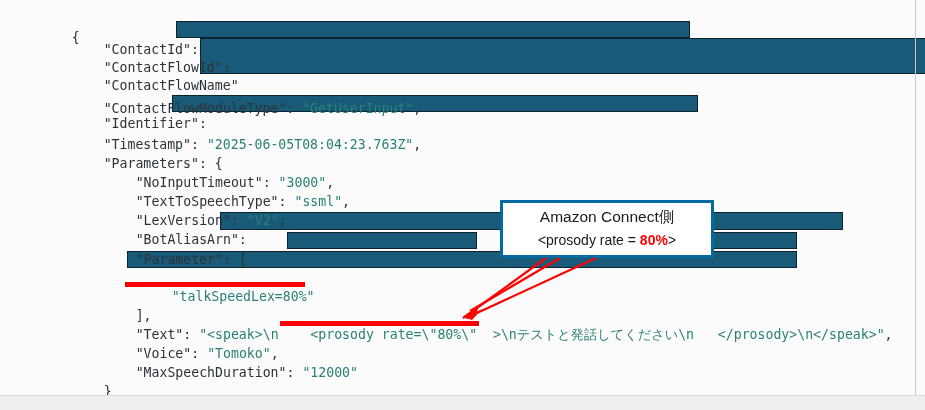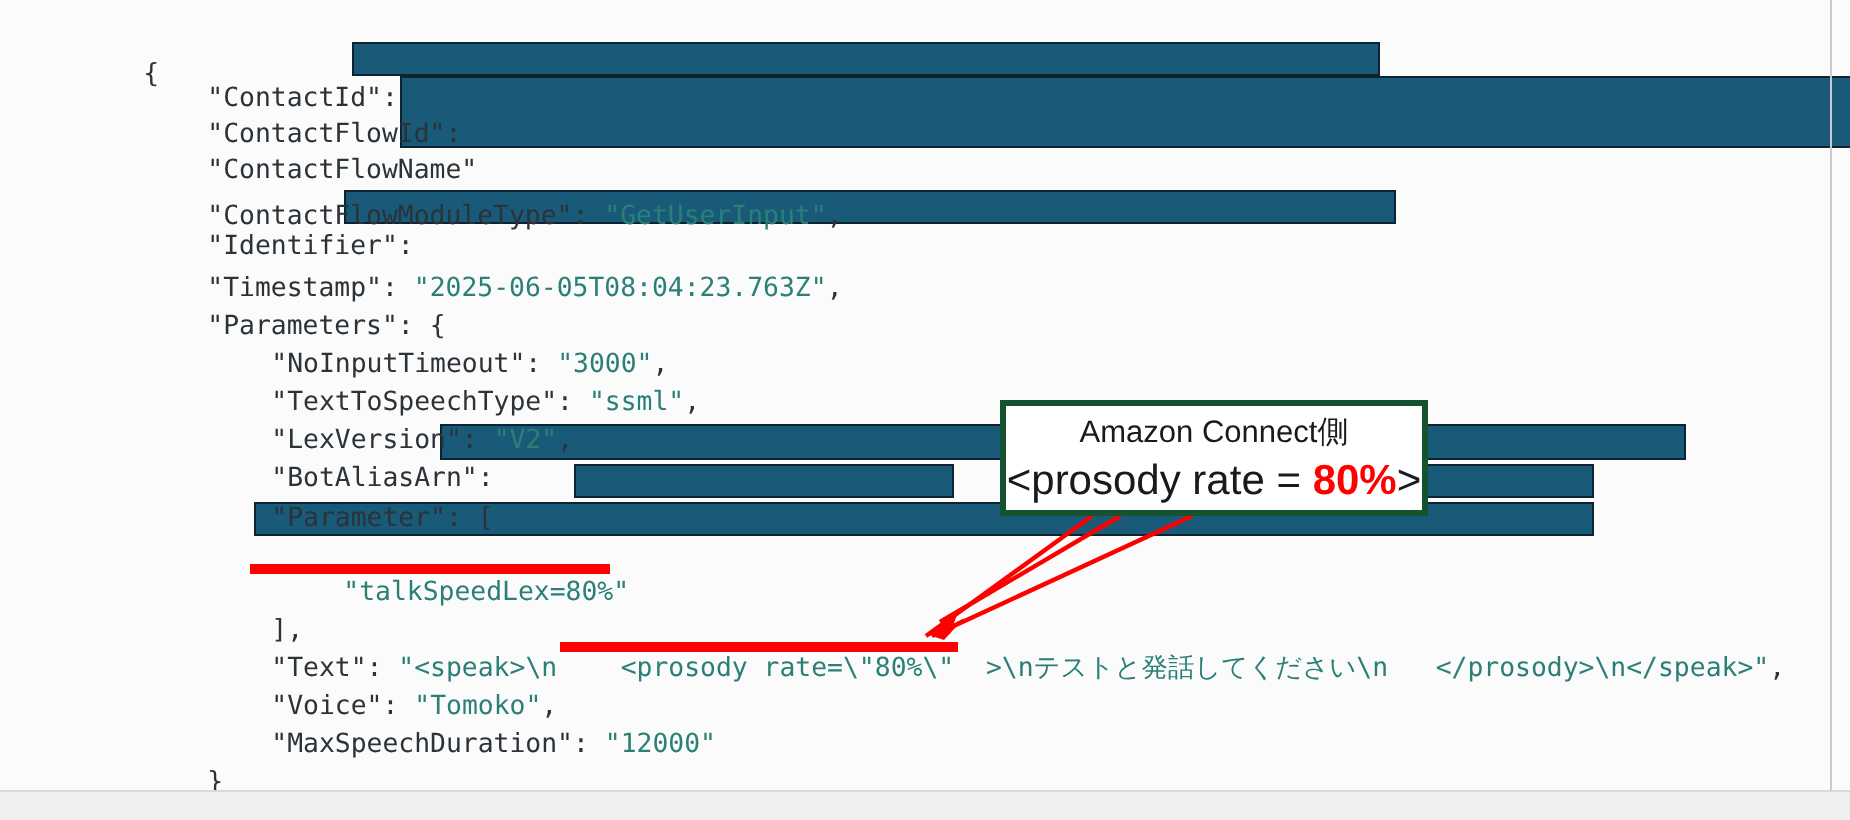--- a/index.html
+++ b/index.html
@@ -67,36 +67,36 @@
     position: absolute;
     height: 5px;
     background: #fe0000;
   }
 
   
   .callout {
     position: absolute;
     box-sizing: border-box;
     background: #ffffff;
-    border: 3px solid #14532d;
+    border: 3px solid #0369a1;
     display: flex;
     flex-direction: column;
     align-items: center;
     justify-content: center;
     font-family: "Liberation Sans", sans-serif;
     color: #1a1a1a;
     z-index: 5;
   }
   .callout-l1 {
     font-size: 15.5px;
     line-height: 20px;
     white-space: nowrap;
   }
   .callout-l2 {
-    font-size: 21px;
+    font-size: 14px;
     line-height: 21px;
     white-space: nowrap;
     margin-top: 3px;
   }
   .callout-hl {
     color: #fe0000;
     font-weight: bold;
   }
   .arrows {
     position: absolute;

